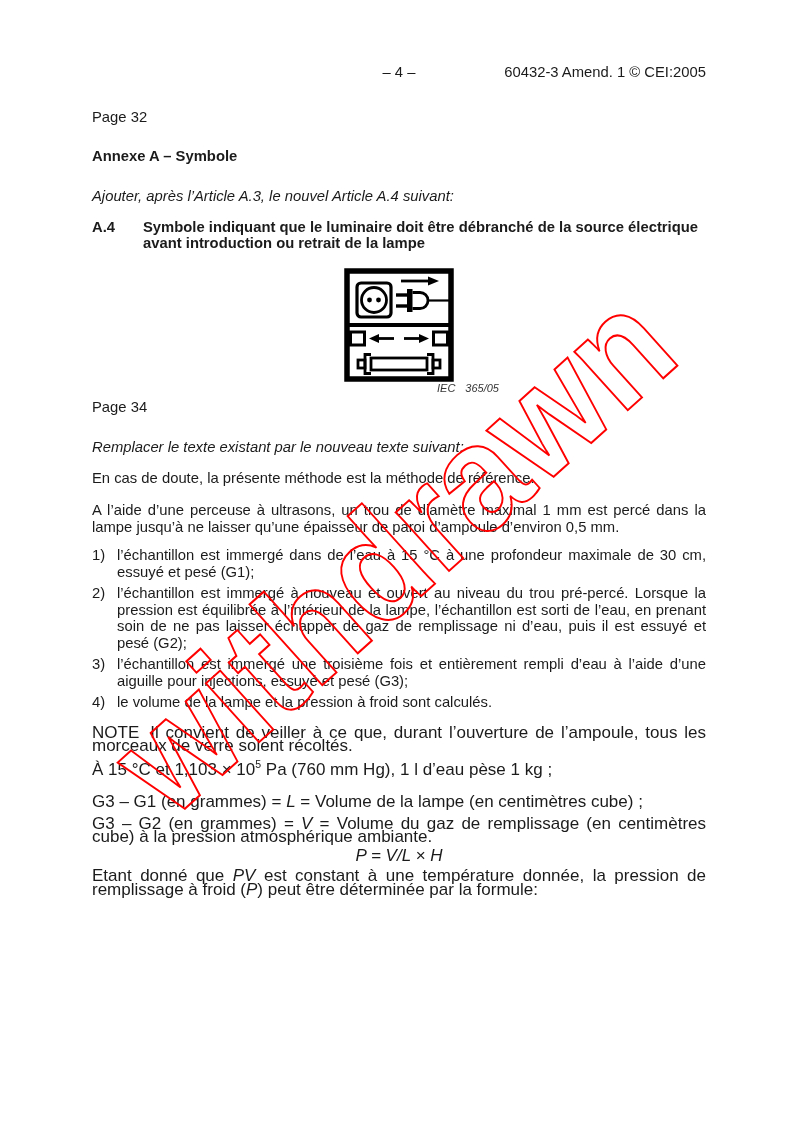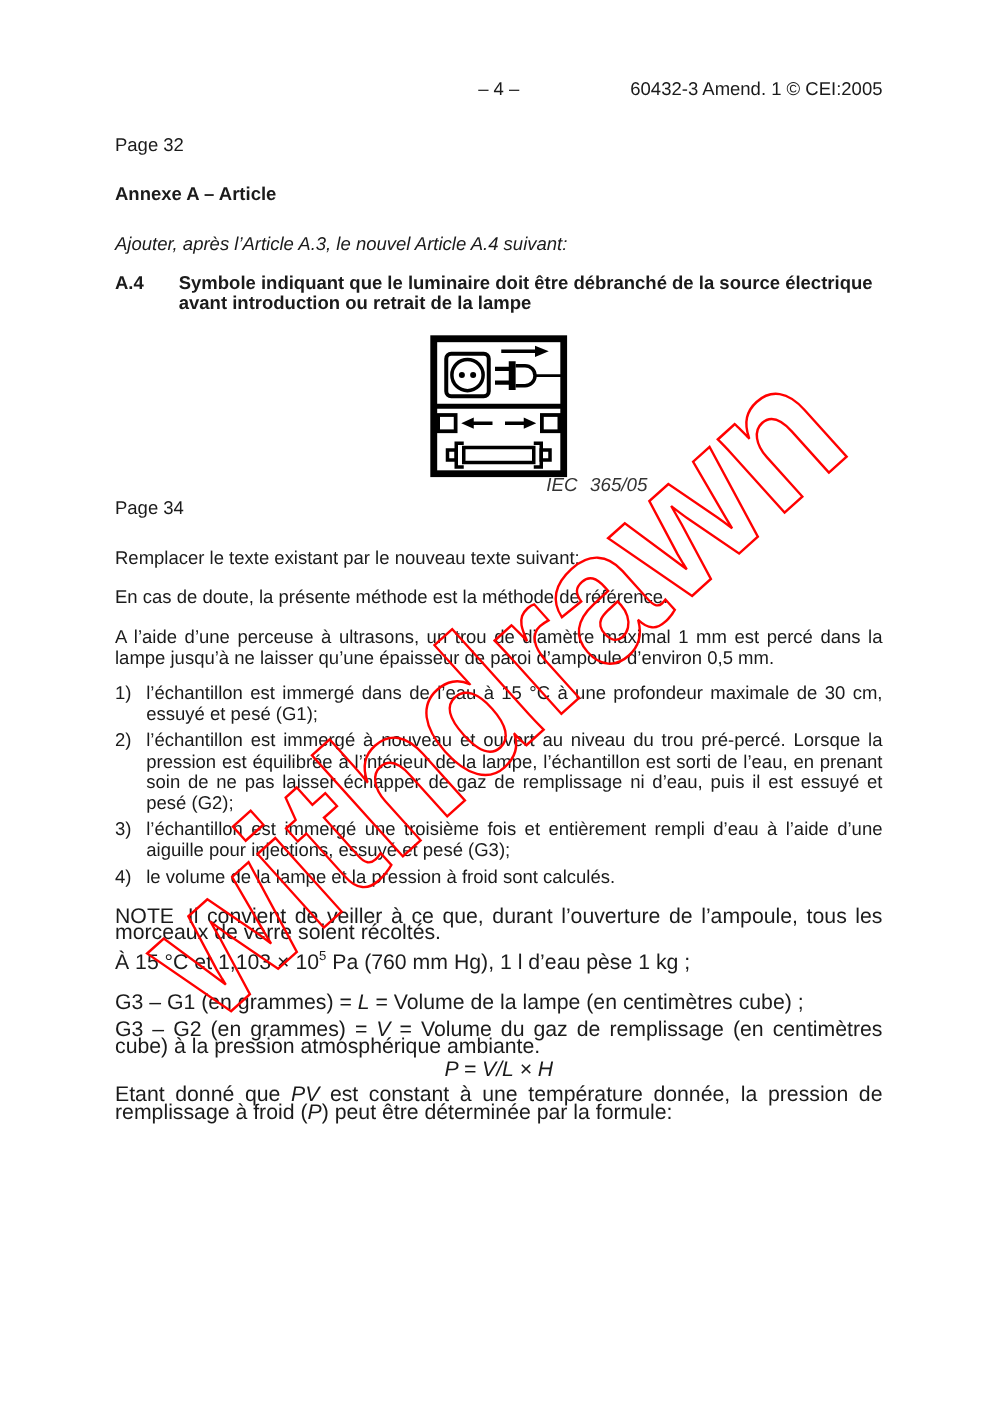--- a/index.html
+++ b/index.html
@@ -12,24 +12,24 @@
   .hdr-center{position:absolute;left:0;right:0;text-align:center;}
   .hdr-right{position:absolute;right:0;}
   .pageref{margin-top:28px;}
   .annex-title{margin-top:22px;font-weight:bold;}
   .edit-instr{margin-top:24px;font-style:italic;}
   .clause{margin-top:14px;display:flex;font-weight:bold;}
   .clause-num{width:51px;flex:none;}
   .clause-title{flex:1;}
   .figure-wrap{margin-top:16px;text-align:center;}
   .figure-wrap svg{display:inline-block;vertical-align:top;}
-  .fig-caption{margin-top:0;font-size:15px;line-height:13px;font-style:italic;color:#333;margin-left:345px;}
+  .fig-caption{margin-top:0;font-size:11px;line-height:13px;font-style:italic;color:#333;margin-left:345px;}
   .fig-caption .cap-num{margin-left:10px;}
   .annex-b-title{margin-top:22px;font-weight:bold;}
-  .edit-instr-b{margin-top:24px;}
+  .edit-instr-b{margin-top:24px;font-style:italic;}
   .para{margin-top:14px;text-align:justify;}
   .para-2{margin-top:16px;}
   .ensuite{margin-top:16px;}
   .steps{margin-top:12px;}
   .step{display:flex;margin-bottom:5px;}
   .step-num{width:25px;flex:none;}
   .step-text{flex:1;text-align:justify;}
   .small{font-size:17px;line-height:13.5px;}
   .note-line{margin-top:15px;text-align:justify;}
   .note-label{margin-right:11px;}
@@ -49,21 +49,21 @@
 <div class="page">
   <div class="content">
 
     <div class="hdr">
       <span class="hdr-center">– 4 –</span>
       <span class="hdr-right">60432-3 Amend. 1 © CEI:2005</span>
     </div>
 
     <div class="pageref">Page 32</div>
 
-    <div class="annex-title">Annexe A – Article</div>
+    <div class="annex-title">Annexe A – Symbole</div>
 
     <div class="edit-instr">Ajouter, après l’Article A.3, le nouvel Article A.4 suivant:</div>
 
     <div class="clause">
       <span class="clause-num">A.4</span>
       <span class="clause-title">Symbole indiquant que le luminaire doit être débranché de la source électrique avant introduction ou retrait de la lampe</span>
     </div>
 
     <div class="figure-wrap">
       <svg viewBox="0 0 110 114" width="110" height="114" aria-hidden="true">

